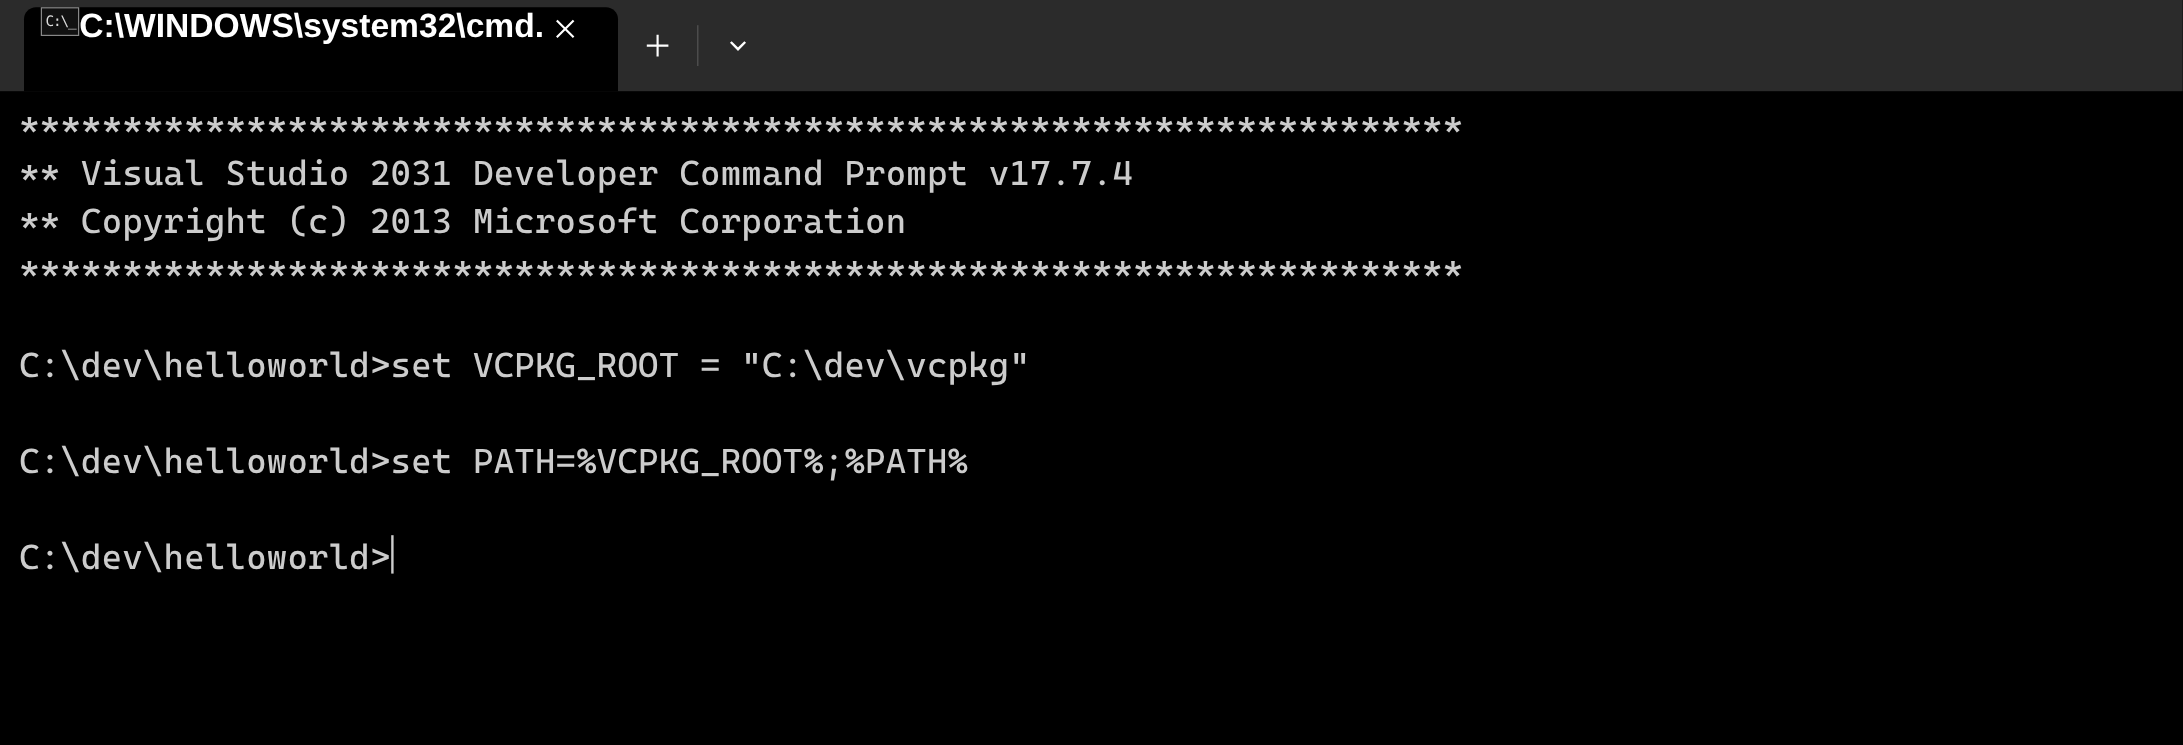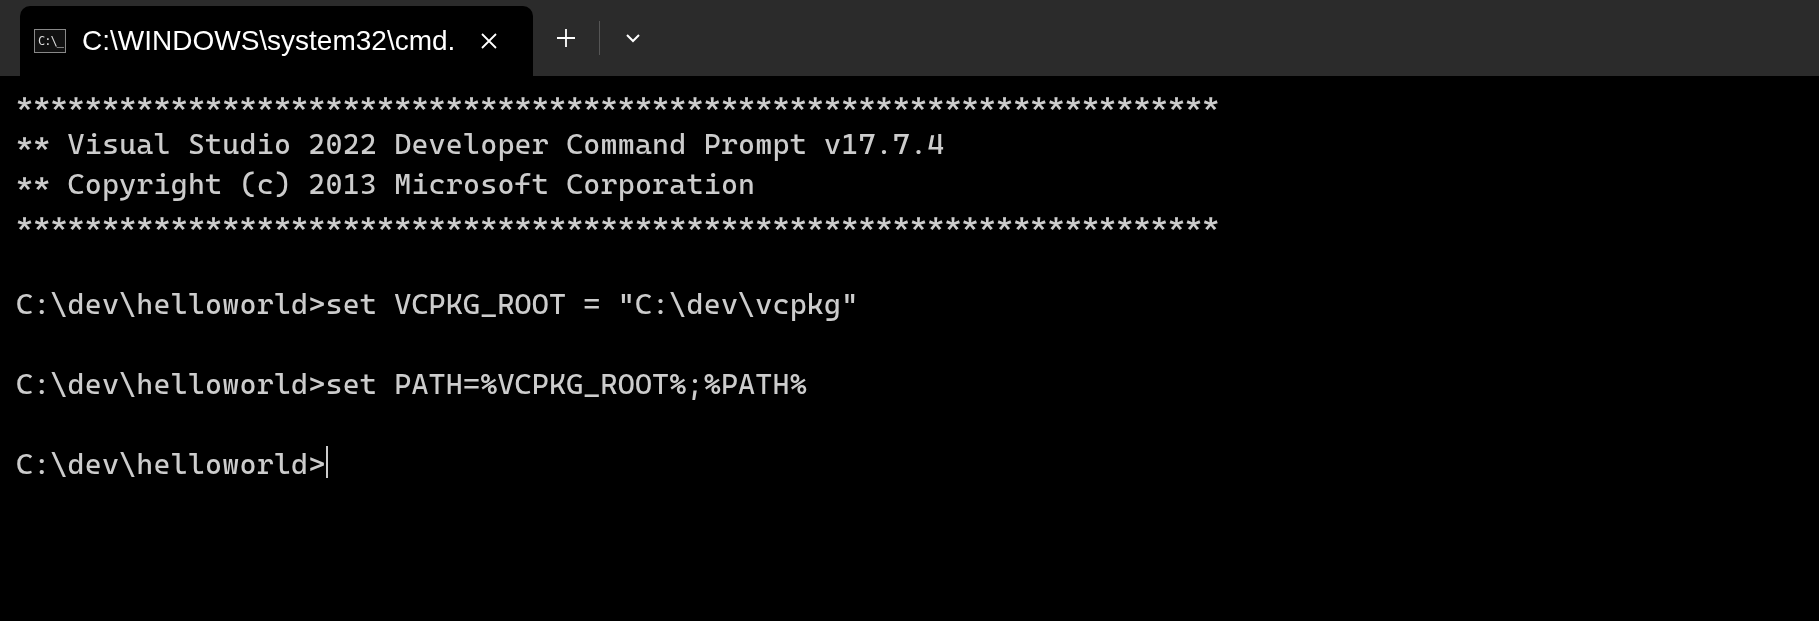--- a/index.html
+++ b/index.html
@@ -18,42 +18,40 @@
       align-items: center;
       padding-left: 20px;
     }
     .tab {
       background: #000;
       height: 70px;
       margin-top: 6px;
       border-top-left-radius: 10px;
       border-top-right-radius: 10px;
       display: flex;
-      align-items: center;
       padding: 0 26px 0 14px;
-      gap: 16px;
       min-width: 495px;
     }
     .tab-icon {
       width: 32px;
       height: 24px;
       background: #111;
       border: 1px solid #888;
       color: #ddd;
       font-size: 12px;
       line-height: 22px;
       padding-left: 3px;
       letter-spacing: -1px;
       font-family: Consolas, monospace;
     }
     .tab-title {
       color: #fff;
       font-size: 28px;
       font-family: "Segoe UI", sans-serif;
-      font-weight: 400;
+      font-weight: 700;
       flex: 1;
       white-space: nowrap;
       overflow: hidden;
     }
     .tab-close {
       width: 36px;
       height: 36px;
       display: flex;
       align-items: center;
       justify-content: center;
@@ -118,21 +116,21 @@
     <div class="vsep"></div>
     <div class="titlebar-btn" title="Tab options">
       <svg width="20" height="20" viewBox="0 0 20 20">
           <path d="M4 7 L10 13 L16 7" stroke="#fff" stroke-width="2" fill="none"></path>
         </svg>
     </div>
   </div>
 </div>
 
 <div class="terminal"><span>**********************************************************************</span>
-<span>** Visual Studio 2022 Developer Command Prompt v17.7.4</span>
+<span>** Visual Studio 2031 Developer Command Prompt v17.7.4</span>
 <span>** Copyright (c) 2013 Microsoft Corporation</span>
 <span>**********************************************************************</span>
 <span></span>
 <span>C:\dev\helloworld&gt;set VCPKG_ROOT = "C:\dev\vcpkg"</span>
 <span></span>
 <span>C:\dev\helloworld&gt;set PATH=%VCPKG_ROOT%;%PATH%</span>
 <span></span>
 <span>C:\dev\helloworld&gt;</span><span class="cursor"></span></div>
 
 </body></html>

